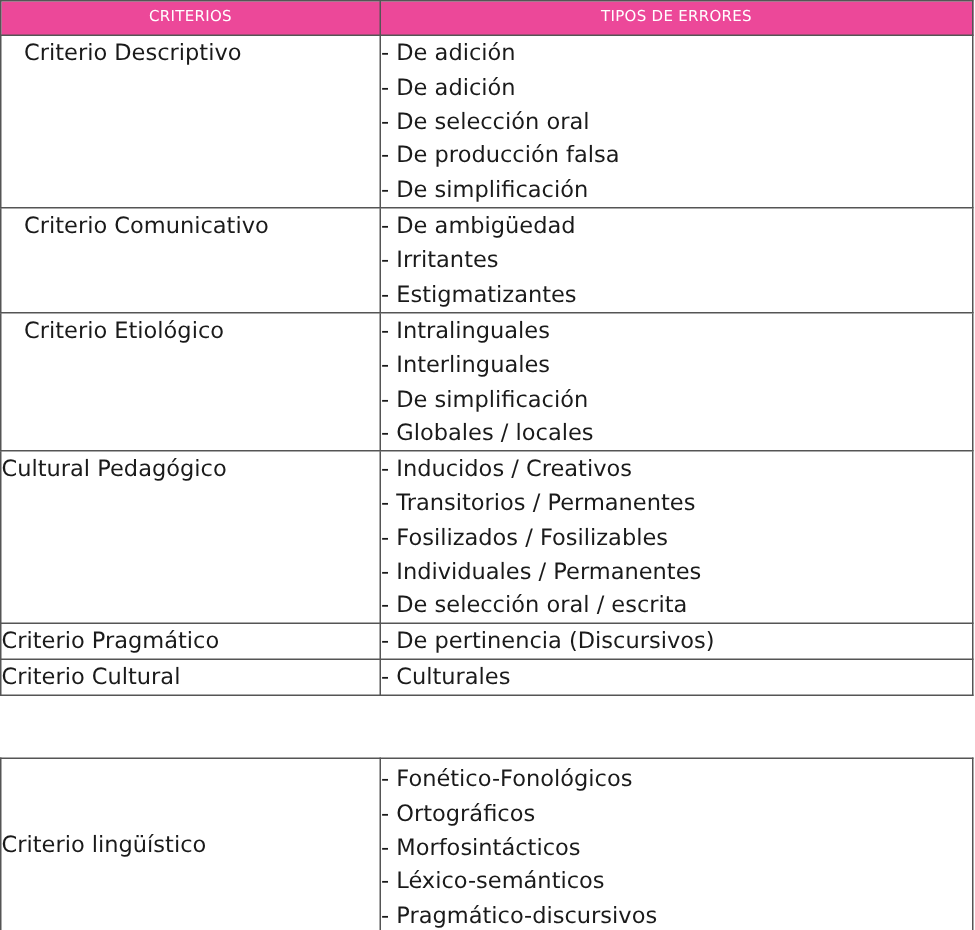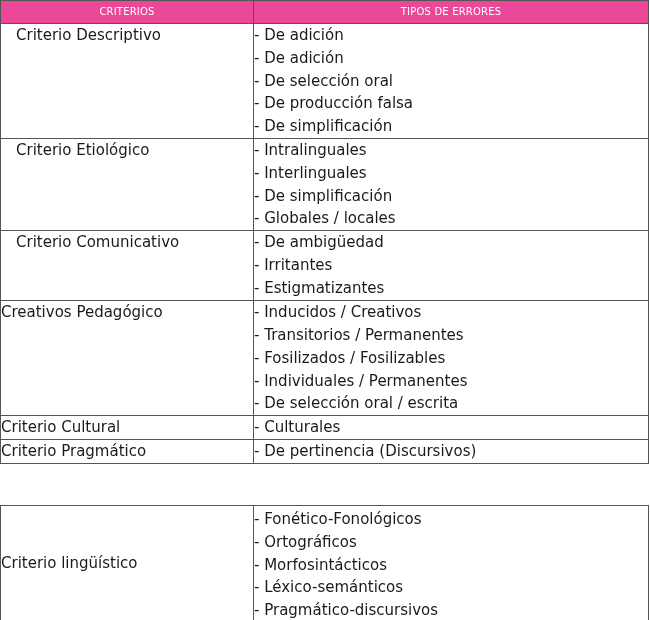--- a/index.html
+++ b/index.html
@@ -35,57 +35,57 @@
   <tr style="height:115px">
     <td class="crit i">Criterio Descriptivo</td>
     <td class="types">
       <div>- De adición</div>
       <div>- De adición</div>
       <div>- De selección oral</div>
       <div>- De producción falsa</div>
       <div>- De simplificación</div>
     </td>
   </tr>
+  <tr style="height:70px">
+    <td class="crit i">Criterio Comunicativo</td>
+    <td class="types">
+      <div>- De ambigüedad</div>
+      <div>- Irritantes</div>
+      <div>- Estigmatizantes</div>
+    </td>
+  </tr>
   <tr style="height:92px">
     <td class="crit i">Criterio Etiológico</td>
     <td class="types">
       <div>- Intralinguales</div>
       <div>- Interlinguales</div>
       <div>- De simplificación</div>
       <div>- Globales / locales</div>
     </td>
   </tr>
-  <tr style="height:70px">
-    <td class="crit i">Criterio Comunicativo</td>
-    <td class="types">
-      <div>- De ambigüedad</div>
-      <div>- Irritantes</div>
-      <div>- Estigmatizantes</div>
-    </td>
-  </tr>
   <tr style="height:115px">
-    <td class="crit">Creativos Pedagógico</td>
+    <td class="crit">Cultural Pedagógico</td>
     <td class="types">
       <div>- Inducidos / Creativos</div>
       <div>- Transitorios / Permanentes</div>
       <div>- Fosilizados / Fosilizables</div>
       <div>- Individuales / Permanentes</div>
       <div>- De selección oral / escrita</div>
     </td>
   </tr>
   <tr style="height:22px">
+    <td class="crit">Criterio Pragmático</td>
+    <td class="types">
+      <div>- De pertinencia (Discursivos)</div>
+    </td>
+  </tr>
+  <tr style="height:22px">
     <td class="crit">Criterio Cultural</td>
     <td class="types">
       <div>- Culturales</div>
-    </td>
-  </tr>
-  <tr style="height:22px">
-    <td class="crit">Criterio Pragmático</td>
-    <td class="types">
-      <div>- De pertinencia (Discursivos)</div>
     </td>
   </tr>
 </tbody>
   </table>
 
 <table id="t2" class="tbl">
   <colgroup>
       <col class="c1">
       <col class="c2">
     </colgroup>

